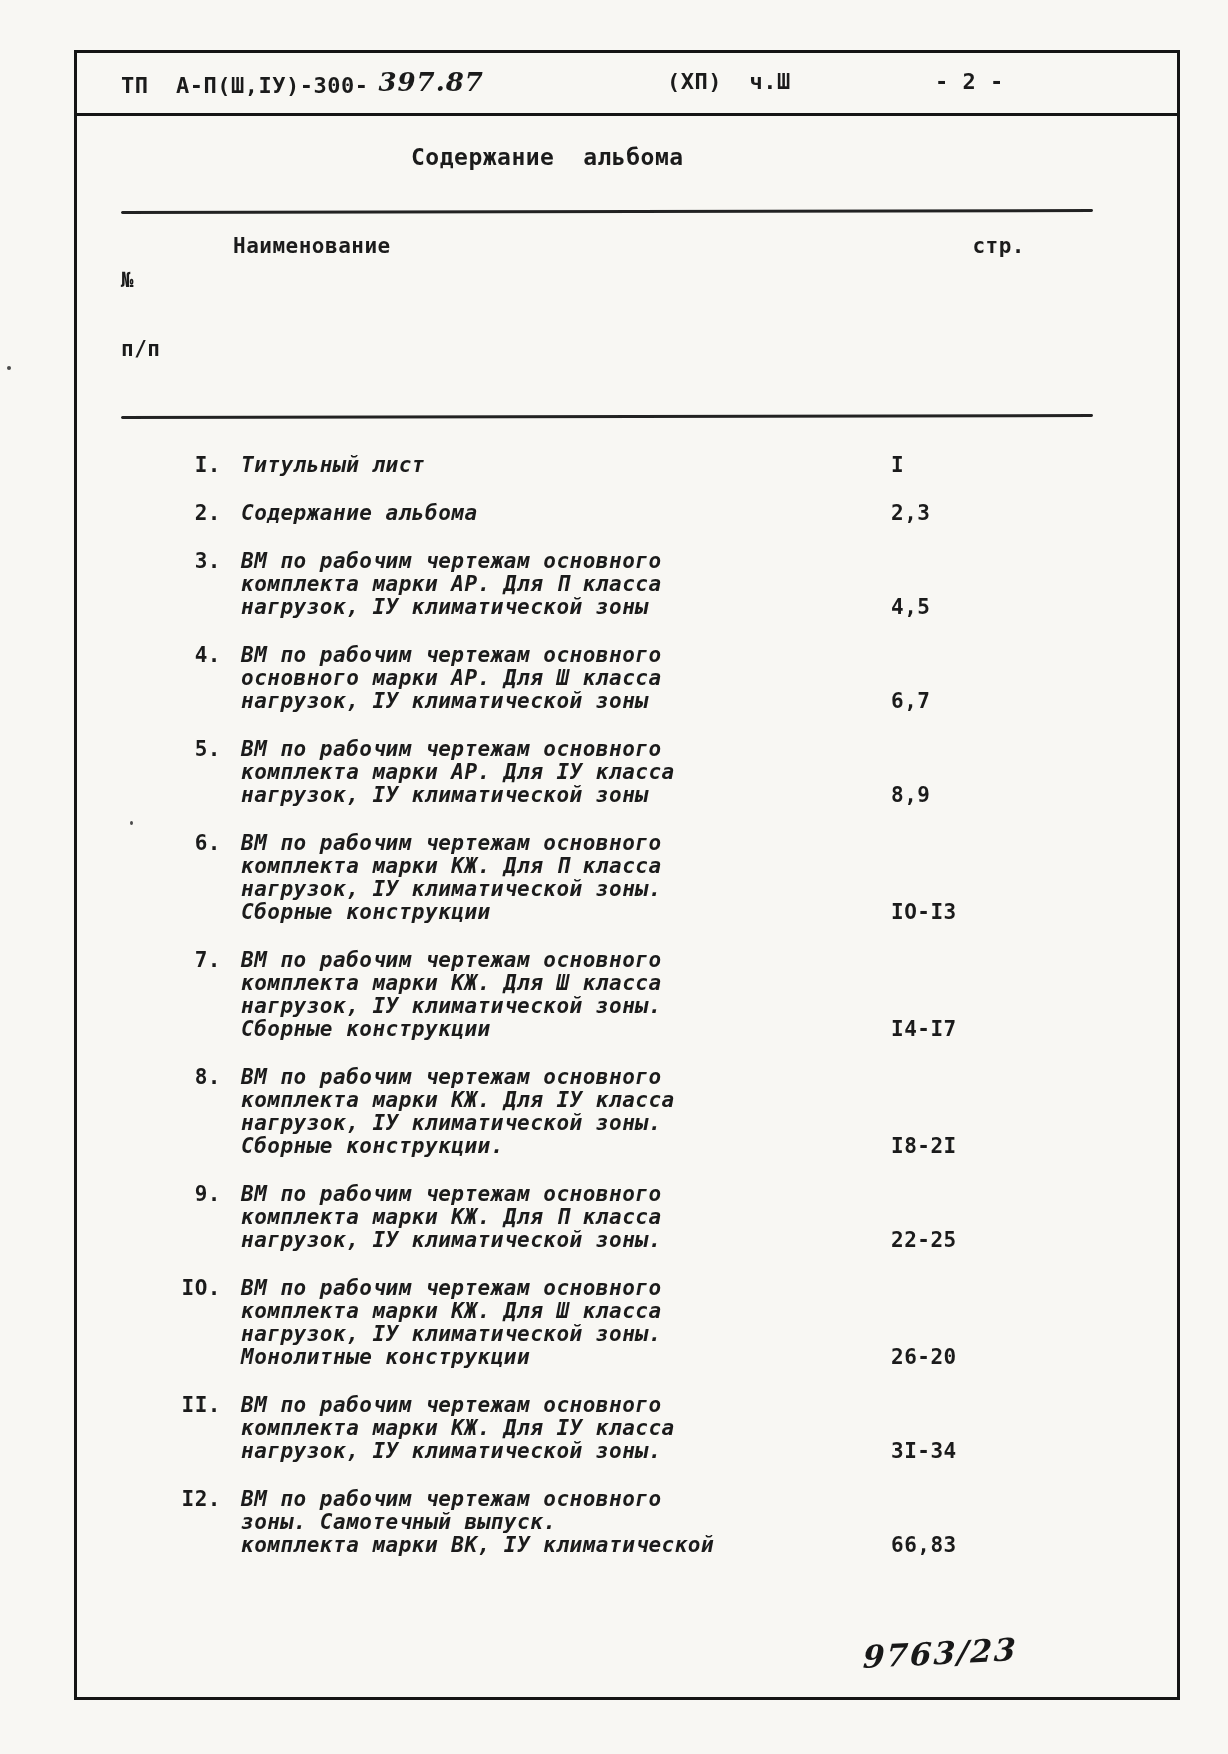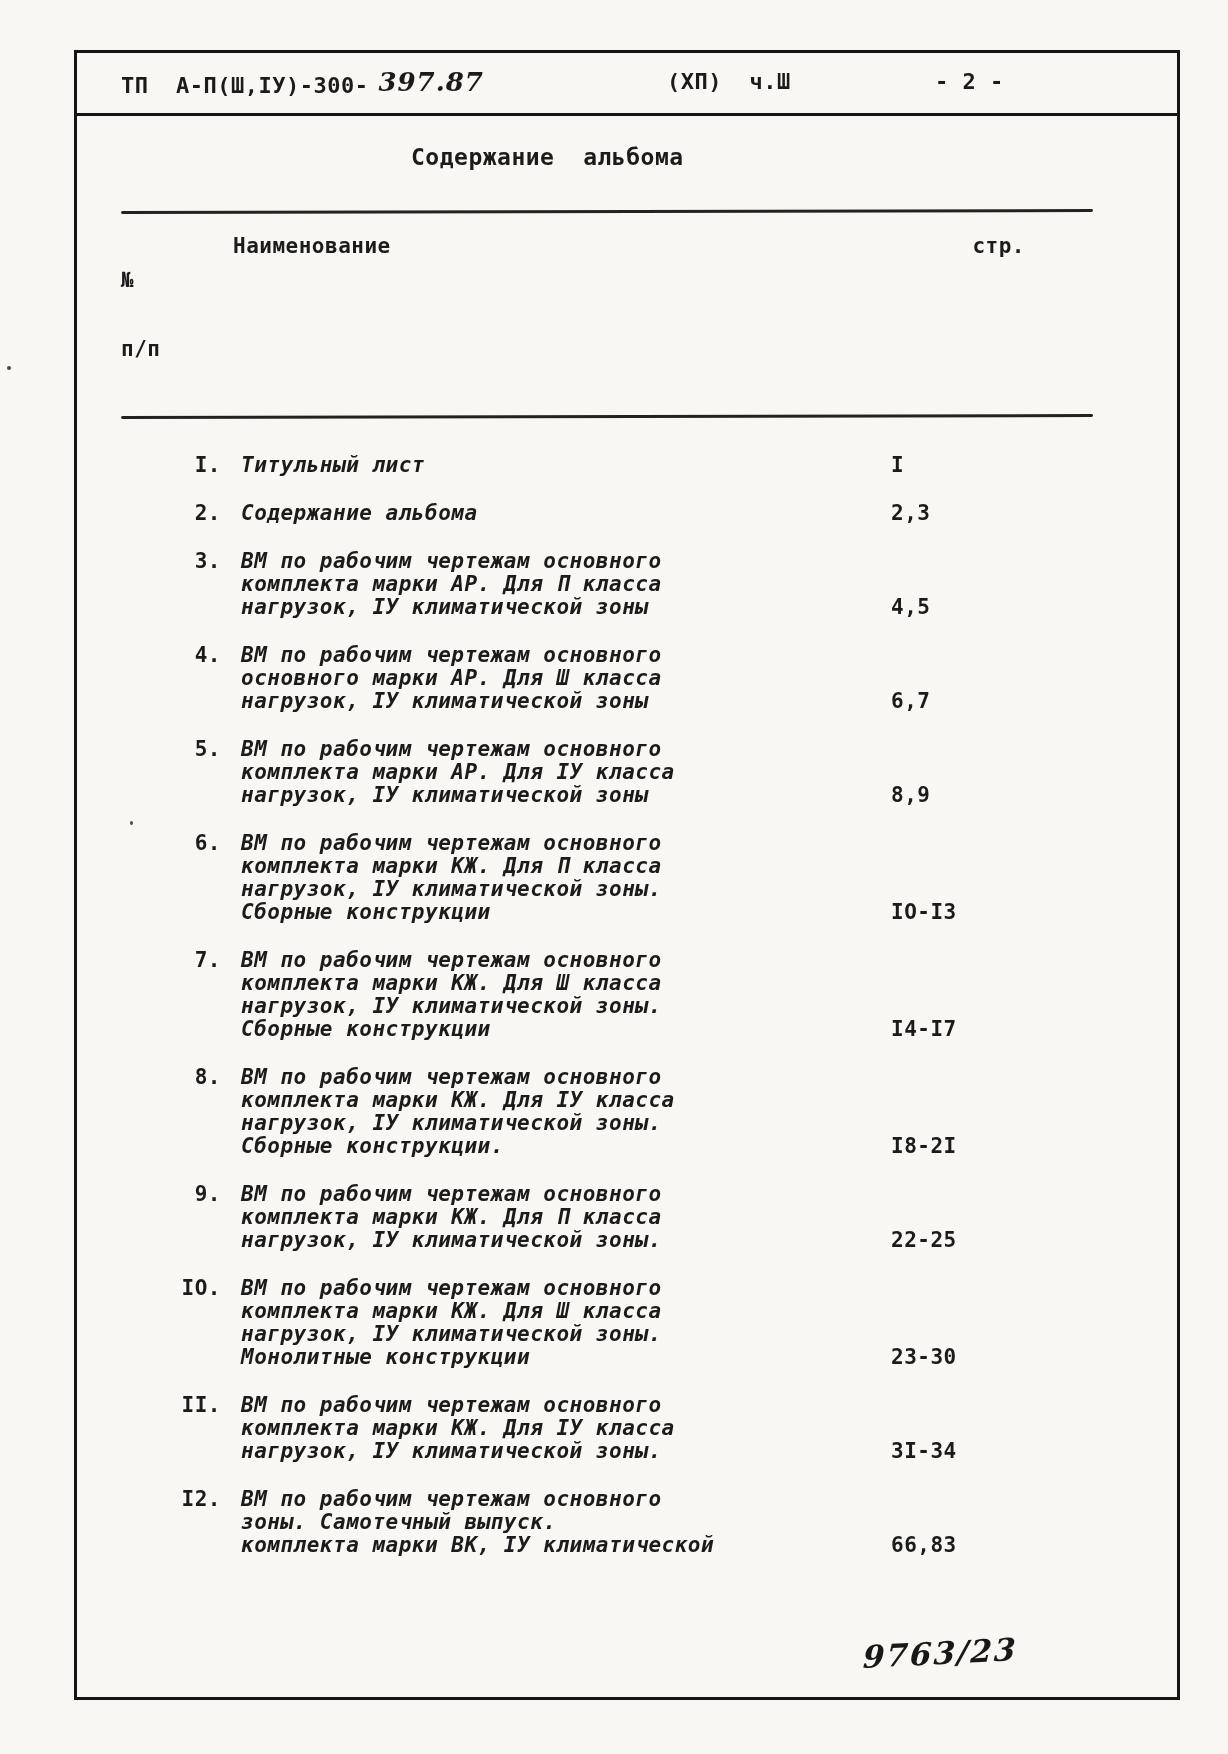--- a/index.html
+++ b/index.html
@@ -154,21 +154,21 @@
             <div class="cell-page typed">I8-2I</div>
           </div>
           <div class="row">
             <div class="cell-num typed">9.</div>
             <div class="cell-name typed"><div class="line">ВМ по рабочим чертежам основного</div><div class="line">комплекта марки КЖ. Для П класса</div><div class="line">нагрузок, IУ климатической зоны.</div></div>
             <div class="cell-page typed">22-25</div>
           </div>
           <div class="row">
             <div class="cell-num typed">IO.</div>
             <div class="cell-name typed"><div class="line">ВМ по рабочим чертежам основного</div><div class="line">комплекта марки КЖ. Для Ш класса</div><div class="line">нагрузок, IУ климатической зоны.</div><div class="line">Монолитные конструкции</div></div>
-            <div class="cell-page typed">23-30</div>
+            <div class="cell-page typed">26-20</div>
           </div>
           <div class="row">
             <div class="cell-num typed">II.</div>
             <div class="cell-name typed"><div class="line">ВМ по рабочим чертежам основного</div><div class="line">комплекта марки КЖ. Для IУ класса</div><div class="line">нагрузок, IУ климатической зоны.</div></div>
             <div class="cell-page typed">3I-34</div>
           </div>
           <div class="row">
             <div class="cell-num typed">I2.</div>
             <div class="cell-name typed"><div class="line">ВМ по рабочим чертежам основного</div><div class="line">зоны. Самотечный выпуск.</div><div class="line">комплекта марки ВК, IУ климатической</div></div>
             <div class="cell-page typed">66,83</div>

